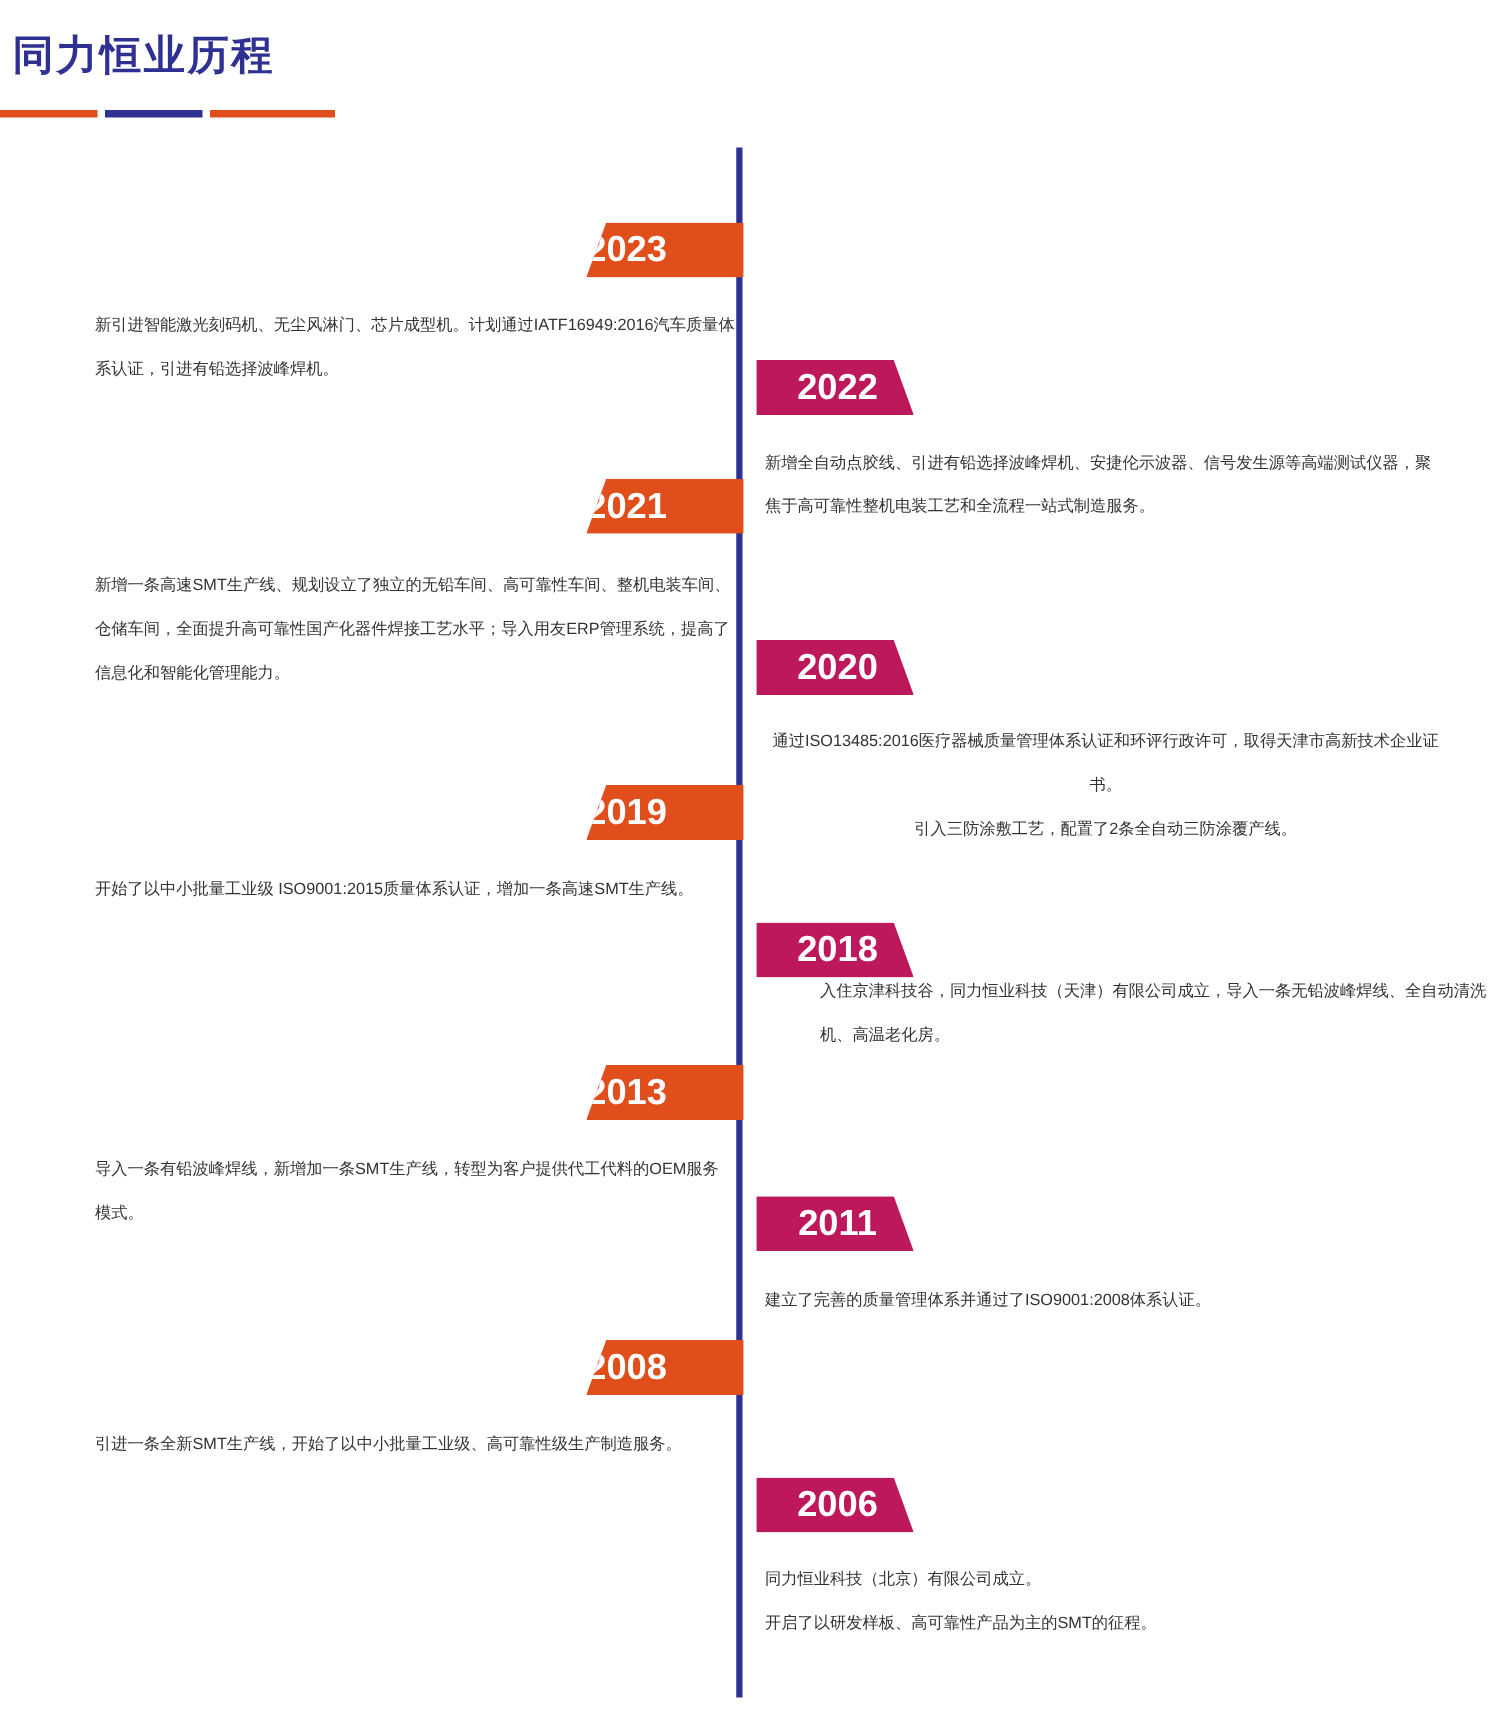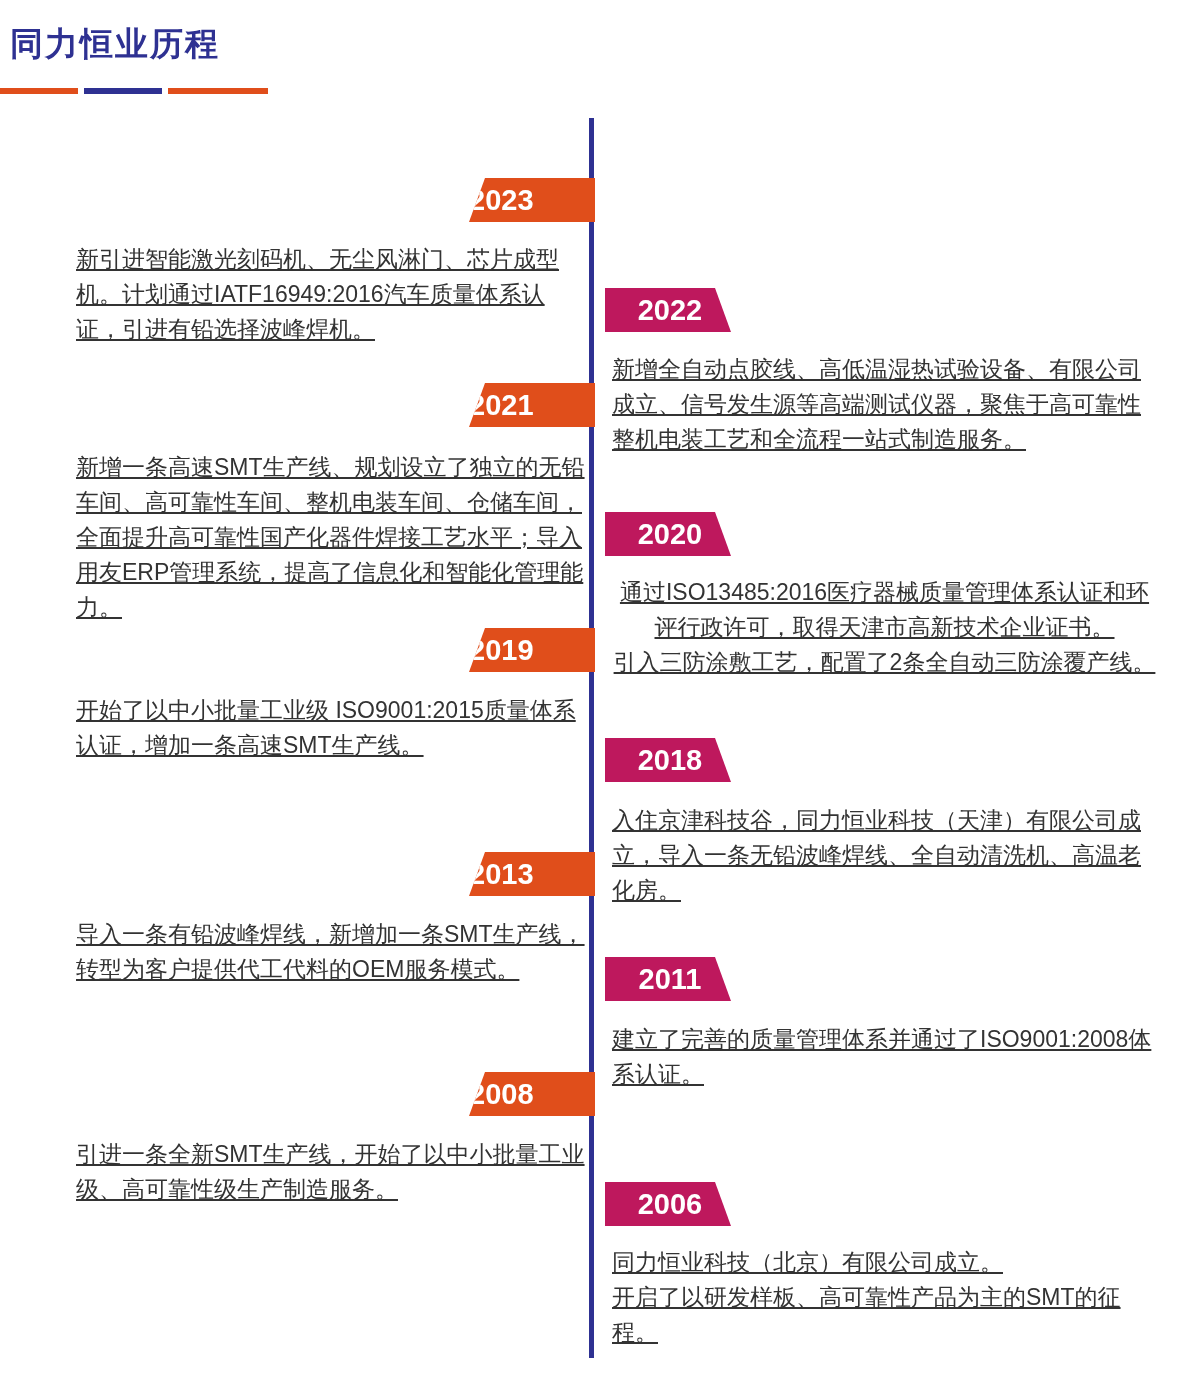--- a/index.html
+++ b/index.html
@@ -74,25 +74,24 @@
     width: 126px;
     text-align: center;
     background: #be185d;
     padding-left: 4px;
     clip-path: polygon(0 0, 110px 0, 126px 100%, 0 100%);
   }
 
   
   .entry-text {
     position: absolute;
-    font-size: 23px;
+    font-size: 13px;
     line-height: 35px;
     color: #333333;
     white-space: pre-line;
-    text-decoration: underline;
   }
   .text-left {
     right: 612px;
     width: 512px;
     text-align: left;
   }
   .text-right {
     left: 612px;
     width: 545px;
     text-align: left;
@@ -107,34 +106,34 @@
   <div class="rule-seg rule-b"></div>
   <div class="rule-seg rule-c"></div>
 </div>
 
 <div class="spine"></div>
 
 <div class="year-tag year-left" style="top:178px;">2023</div>
 <div class="entry-text text-left" style="top:242px;">新引进智能激光刻码机、无尘风淋门、芯片成型机。计划通过IATF16949:2016汽车质量体系认证，引进有铅选择波峰焊机。</div>
 
 <div class="year-tag year-right" style="top:288px;">2022</div>
-<div class="entry-text text-right" style="top:352px;">新增全自动点胶线、高低温湿热试验设备、有限公司成立、信号发生源等高端测试仪器，聚焦于高可靠性整机电装工艺和全流程一站式制造服务。</div>
+<div class="entry-text text-right" style="top:352px;">新增全自动点胶线、引进有铅选择波峰焊机、安捷伦示波器、信号发生源等高端测试仪器，聚焦于高可靠性整机电装工艺和全流程一站式制造服务。</div>
 
 <div class="year-tag year-left" style="top:383px;">2021</div>
 <div class="entry-text text-left" style="top:450px;">新增一条高速SMT生产线、规划设立了独立的无铅车间、高可靠性车间、整机电装车间、仓储车间，全面提升高可靠性国产化器件焊接工艺水平；导入用友ERP管理系统，提高了信息化和智能化管理能力。</div>
 
 <div class="year-tag year-right" style="top:512px;">2020</div>
 <div class="entry-text text-right" style="top:575px;text-align:center;">通过ISO13485:2016医疗器械质量管理体系认证和环评行政许可，取得天津市高新技术企业证书。
 引入三防涂敷工艺，配置了2条全自动三防涂覆产线。</div>
 
 <div class="year-tag year-left" style="top:628px;">2019</div>
 <div class="entry-text text-left" style="top:693px;">开始了以中小批量工业级 ISO9001:2015质量体系认证，增加一条高速SMT生产线。</div>
 
 <div class="year-tag year-right" style="top:738px;">2018</div>
-<div class="entry-text text-right" style="top:803px;">入住京津科技谷，同力恒业科技（天津）有限公司成立，导入一条无铅波峰焊线、全自动清洗机、高温老化房。</div>
+<div class="entry-text text-right" style="top:775px;margin-left:44px;">入住京津科技谷，同力恒业科技（天津）有限公司成立，导入一条无铅波峰焊线、全自动清洗机、高温老化房。</div>
 
 <div class="year-tag year-left" style="top:852px;">2013</div>
 <div class="entry-text text-left" style="top:917px;">导入一条有铅波峰焊线，新增加一条SMT生产线，转型为客户提供代工代料的OEM服务模式。</div>
 
 <div class="year-tag year-right" style="top:957px;">2011</div>
 <div class="entry-text text-right" style="top:1022px;">建立了完善的质量管理体系并通过了ISO9001:2008体系认证。</div>
 
 <div class="year-tag year-left" style="top:1072px;">2008</div>
 <div class="entry-text text-left" style="top:1137px;">引进一条全新SMT生产线，开始了以中小批量工业级、高可靠性级生产制造服务。</div>
 

